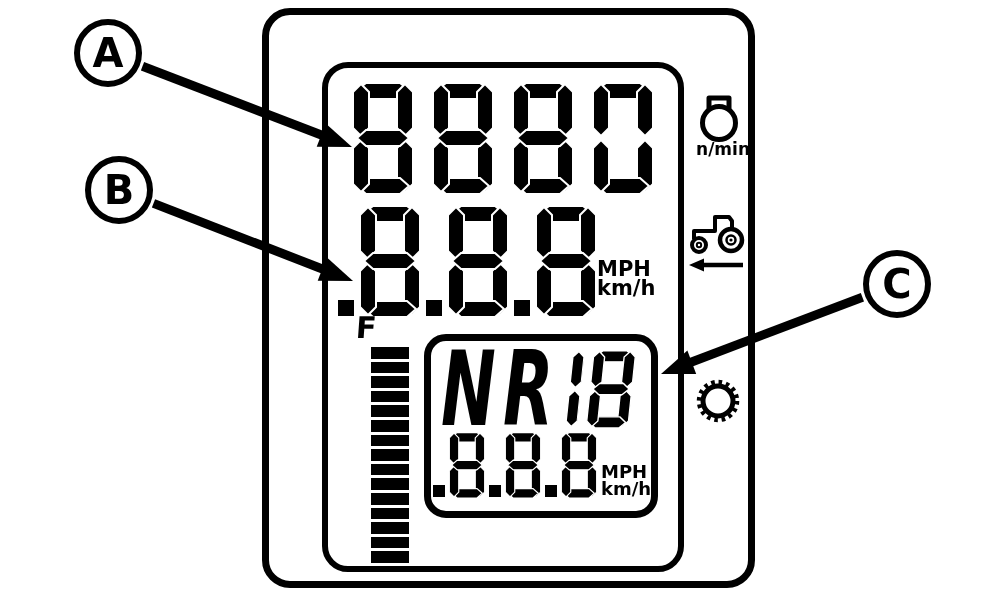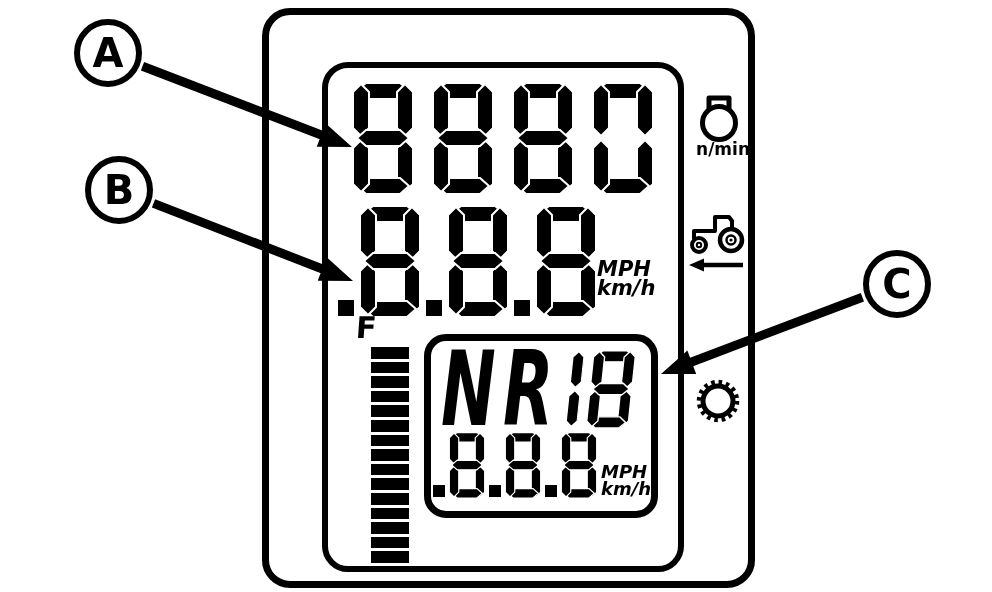--- a/index.html
+++ b/index.html
@@ -10,21 +10,21 @@
   .panel{left:262px;top:8px;width:493px;height:580px;border:7px solid #000;border-radius:28px;box-sizing:border-box;}
   .lcd-display{left:322px;top:62px;width:362px;height:510px;border:6px solid #000;border-radius:26px;box-sizing:border-box;}
   .infobox{left:424px;top:334px;width:234px;height:184px;border:7px solid #000;border-radius:22px;box-sizing:border-box;background:#fff;}
   
   .lcd-row{display:flex;align-items:flex-end;}
   .seg7 polygon{fill:#000;stroke:#fff;stroke-width:2;}
   .dp{display:block;background:#000;margin-bottom:1px;}
   .lcd-letter{display:block;width:54px;height:78px;overflow:visible;white-space:pre;
               font:italic bold 104px/78px "DejaVu Sans", sans-serif;
               transform:scaleX(0.63);transform-origin:left bottom;}
-  .unit-block{font-weight:bold;line-height:19px;font-size:21px;letter-spacing:0px;font-style:italic;}
+  .unit-block{font-weight:bold;line-height:19px;font-size:21px;letter-spacing:0px;}
   .unit-block.small{font-size:18px;line-height:17px;}
   .unit-block span{display:block;}
   
   .fuel-label{font:bold 30px/1 "DejaVu Sans", sans-serif;transform:skewX(-4deg);}
   .fuel-bar{width:38px;height:11.6px;background:#000;margin-bottom:3px;}
   
   .callout{width:68px;height:68px;border:6px solid #000;border-radius:50%;box-sizing:border-box;
            display:flex;align-items:center;justify-content:center;
            font:bold 40px/1 "DejaVu Sans", sans-serif;background:#fff;}
   .arrow-layer{left:0;top:0;width:992px;height:592px;pointer-events:none;}

